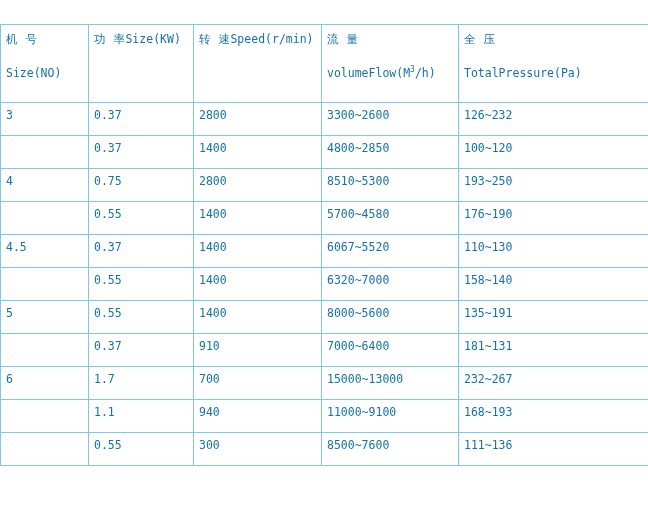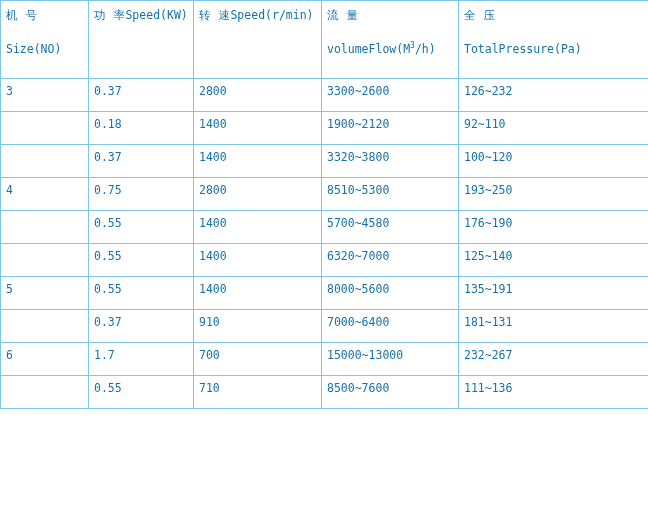--- a/index.html
+++ b/index.html
@@ -12,20 +12,21 @@
     width: 648px;
     height: 520px;
     font-family: "DejaVu Sans Mono", "Liberation Mono", monospace;
     color: #0b6ea8;
     overflow: hidden;
   }
   #spec-table {
     width: 648px;
     border-collapse: collapse;
     table-layout: fixed;
+    margin-top: 24px;
   }
   #spec-table col.c0 { width: 88px; }
   #spec-table col.c1 { width: 105px; }
   #spec-table col.c2 { width: 128px; }
   #spec-table col.c3 { width: 137px; }
   #spec-table col.c4 { width: 190px; }
   #spec-table th, #spec-table td {
     border: 1px solid #7fc6e8;
     vertical-align: top;
     padding: 4px 5px 5px 5px;
@@ -73,21 +74,21 @@
       <col class="c2">
       <col class="c3">
       <col class="c4">
   </colgroup>
   <thead>
     <tr>
         <th>
           <span class="hdr-cn">机 号</span>
           <span class="hdr-en">Size(NO)</span>
         </th>
-        <th class="hdr-inline"><span class="hdr-cn">功  率</span><span class="hdr-en">Speed(KW)</span></th>
+        <th class="hdr-inline"><span class="hdr-cn">功  率</span><span class="hdr-en">Size(KW)</span></th>
         <th class="hdr-inline"><span class="hdr-cn">转  速</span><span class="hdr-en">Speed(r/min)</span></th>
         <th>
           <span class="hdr-cn">流  量</span>
           <span class="hdr-en">volumeFlow(M<sup>3</sup>/h)</span>
         </th>
         <th>
           <span class="hdr-cn">全  压</span>
           <span class="hdr-en">TotalPressure(Pa)</span>
         </th>
       </tr>
@@ -95,52 +96,52 @@
   <tbody>
       <tr>
         <td class="size-cell">3</td>
         <td>0.37</td>
         <td>2800</td>
         <td>3300~2600</td>
         <td>126~232</td>
       </tr>
       <tr>
         <td class="size-cell"></td>
-        <td>0.18</td>
-        <td>1400</td>
-        <td>1900~2120</td>
-        <td>92~110</td>
-      </tr>
-      <tr>
-        <td class="size-cell"></td>
         <td>0.37</td>
         <td>1400</td>
-        <td>3320~3800</td>
+        <td>4800~2850</td>
         <td>100~120</td>
       </tr>
       <tr>
         <td class="size-cell">4</td>
         <td>0.75</td>
         <td>2800</td>
         <td>8510~5300</td>
         <td>193~250</td>
       </tr>
       <tr>
         <td class="size-cell"></td>
         <td>0.55</td>
         <td>1400</td>
         <td>5700~4580</td>
         <td>176~190</td>
       </tr>
       <tr>
+        <td class="size-cell">4.5</td>
+        <td>0.37</td>
+        <td>1400</td>
+        <td>6067~5520</td>
+        <td>110~130</td>
+      </tr>
+      <tr>
         <td class="size-cell"></td>
         <td>0.55</td>
         <td>1400</td>
         <td>6320~7000</td>
-        <td>125~140</td>
+        <td>158~140</td>
       </tr>
       <tr>
         <td class="size-cell">5</td>
         <td>0.55</td>
         <td>1400</td>
         <td>8000~5600</td>
         <td>135~191</td>
       </tr>
       <tr>
         <td class="size-cell"></td>
@@ -151,19 +152,26 @@
       </tr>
       <tr>
         <td class="size-cell">6</td>
         <td>1.7</td>
         <td>700</td>
         <td>15000~13000</td>
         <td>232~267</td>
       </tr>
       <tr>
         <td class="size-cell"></td>
+        <td>1.1</td>
+        <td>940</td>
+        <td>11000~9100</td>
+        <td>168~193</td>
+      </tr>
+      <tr>
+        <td class="size-cell"></td>
         <td>0.55</td>
-        <td>710</td>
+        <td>300</td>
         <td>8500~7600</td>
         <td>111~136</td>
       </tr>
     </tbody>
 </table>
 
 </body></html>

